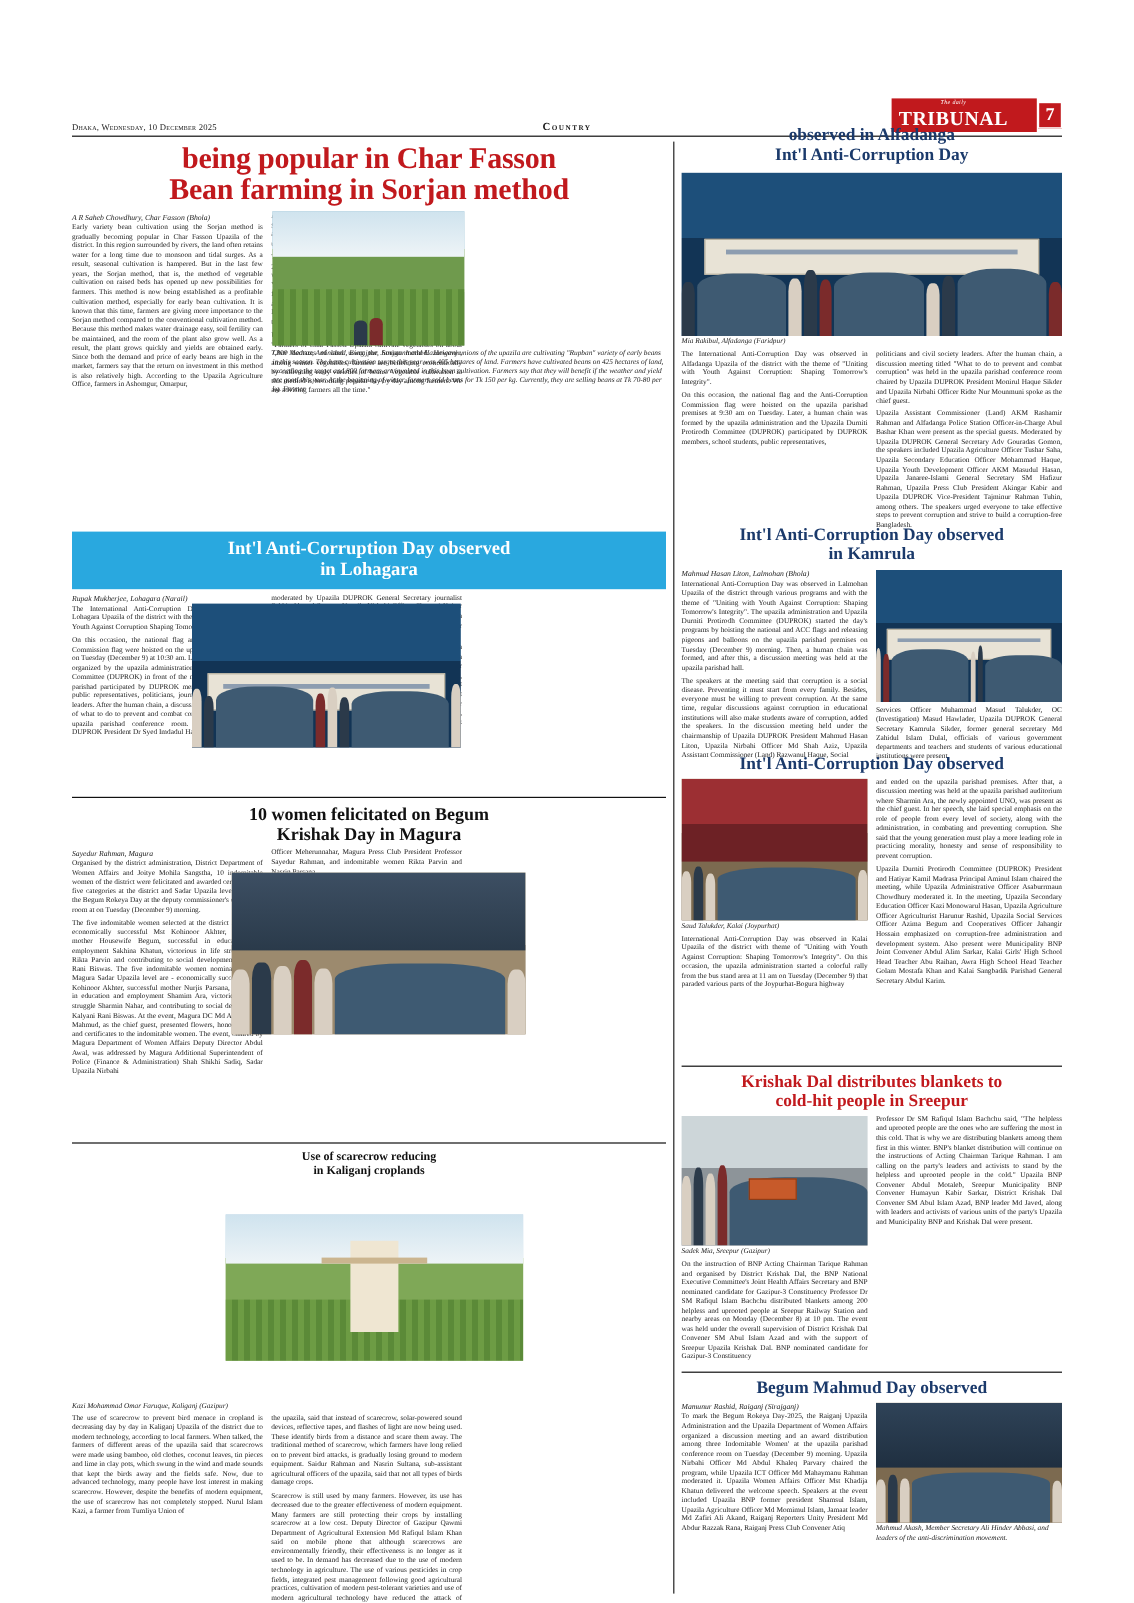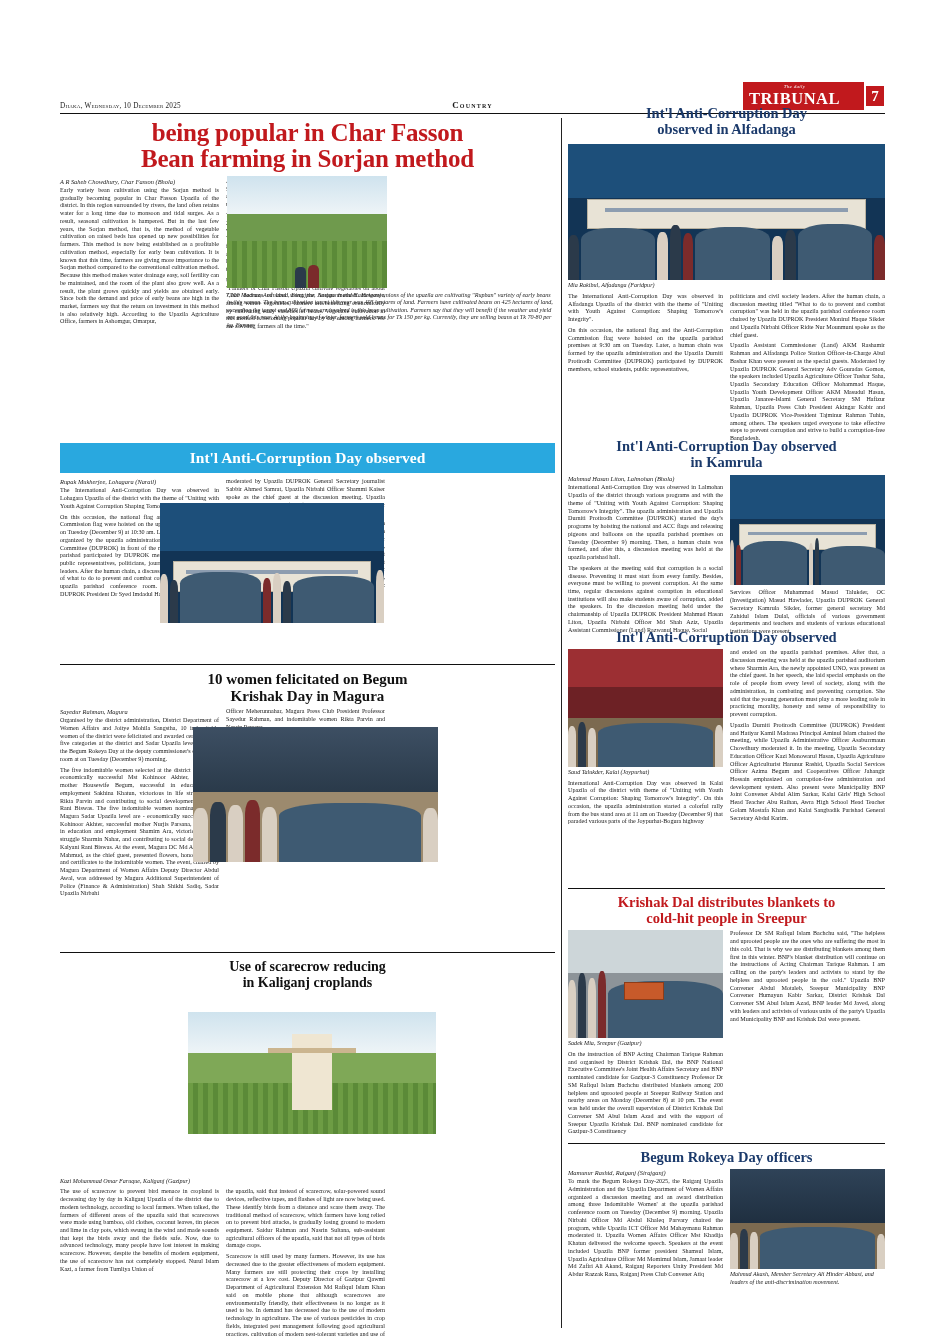--- a/index.html
+++ b/index.html
@@ -85,21 +85,21 @@
 
   
   #story6 { position:absolute; left:60px; top:664px; width:495px; }
   #story6 .hl { font-size:15px; color:#111; line-height:1.14; }
   .s6photo { width:238px; height:130px; margin-top:5px; }
   #story6 .cols { display:flex; gap:7px; margin-top:3px; }
   #story6 .c { width:159px; }
 
   
   #story7 { position:absolute; left:60px; top:952px; width:495px; }
-  #story7 .hl { font-size:14px; color:#111; line-height:1.14; }
+  #story7 .hl { font-size:10px; color:#111; line-height:1.14; }
   .s7photo { width:238px; height:120px; margin-top:5px; }
   #story7 .cols { display:flex; gap:7px; margin-top:3px; }
   #story7 .c { width:159px; }
 
   
   #story8 { position:absolute; left:568px; top:888px; width:317px; }
   #story8 .hl { font-size:14.5px; color:#c1191d; line-height:1.12; }
   .s8photo { width:155px; height:108px; }
   #story8 .cols { display:flex; gap:7px; margin-top:4px; }
   #story8 .c { width:155px; }
@@ -175,22 +175,22 @@
       <div class="figs" style="height:40%">
         <div class="fig" style="height:46%"></div>
         <div class="fig b" style="height:52%"></div>
       </div>
     </div>
     <div class="caption" style="position:absolute; left:167px; top:170px; width:328px;">Char Madraz, Aminabad, Eweajpur, Janaganh and Hazariganj unions of the upazila are cultivating "Rupban" variety of early beans in this season. The bean cultivation target this year was 405 hectares of land. Farmers have cultivated beans on 425 hectares of land, exceeding the target and 800 farmers are involved in this bean cultivation. Farmers say that they will benefit if the weather and yield are good this year. At the beginning of winter, farmers sold beans for Tk 150 per kg. Currently, they are selling beans at Tk 70-80 per kg. Farmer</div>
   </div>
 
   <div id="story2">
     <div class="hl">
+      <div>observed in Alfadanga</div>
       <div>Int'l Anti-Corruption Day</div>
-      <div>observed in Alfadanga</div>
     </div>
     <div class="photo s2photo ph-crowd">
       <div class="bannerstrip"></div>
       <div class="figs">
         <div class="fig" style="height:58%"></div>
         <div class="fig c" style="height:66%"></div>
         <div class="fig d" style="height:62%"></div>
         <div class="fig" style="height:70%"></div>
         <div class="fig b" style="height:60%"></div>
         <div class="fig c" style="height:68%"></div>
@@ -209,20 +209,21 @@
       <div class="c body-col">
         <p>politicians and civil society leaders. After the human chain, a discussion meeting titled "What to do to prevent and combat corruption" was held in the upazila parishad conference room chaired by Upazila DUPROK President Monirul Haque Sikder and Upazila Nirbahi Officer Ridte Nur Mounmuni spoke as the chief guest.</p>
         <p>Upazila Assistant Commissioner (Land) AKM Rashamir Rahman and Alfadanga Police Station Officer-in-Charge Abul Bashar Khan were present as the special guests. Moderated by Upazila DUPROK General Secretary Adv Gouradas Gomon, the speakers included Upazila Agriculture Officer Tushar Saha, Upazila Secondary Education Officer Mohammad Haque, Upazila Youth Development Officer AKM Masudul Hasan, Upazila Janaree-Islami General Secretary SM Hafizur Rahman, Upazila Press Club President Akingar Kabir and Upazila DUPROK Vice-President Tajminur Rahman Tuhin, among others. The speakers urged everyone to take effective steps to prevent corruption and strive to build a corruption-free Bangladesh.</p>
       </div>
     </div>
   </div>
 
   <div id="story3">
     <div class="banner">
       <div>Int'l Anti-Corruption Day observed</div>
+      <div>in Lohagara</div>
     </div>
     <div class="cols">
       <div class="c body-col">
         <div class="byline">Rupak Mukherjee, Lohagara (Narail)</div>
         <p>The International Anti-Corruption Day was observed in Lohagara Upazila of the district with the theme of "Uniting with Youth Against Corruption Shaping Tomorrow's Integrity".</p>
         <p>On this occasion, the national flag and the Anti-Corruption Commission flag were hoisted on the upazila parishad premises on Tuesday (December 9) at 10:30 am. Later, a human chain was organized by the upazila administration and Durniti Protirodh Committee (DUPROK) in front of the main gate of the upazila parishad participated by DUPROK members, school students, public representatives, politicians, journalists and civil society leaders. After the human chain, a discussion meeting on the topic of what to do to prevent and combat corruption was held at the upazila parishad conference room. Chaired by Upazila DUPROK President Dr Syed Imdadul Haque and</p>
       </div>
       <div class="c body-col">
         <p>moderated by Upazila DUPROK General Secretary journalist Sabbir Ahmed Samrat, Upazila Nirbahi Officer Shammi Kaiser spoke as the chief guest at the discussion meeting. Upazila Assistant Commissioner (Land) and Municipality Administrator Sadia Sultana spoke as the special guest.</p>
         <p>Among others, retired teacher Md Nazrul Islam, Laxmipasha Qawmi Madrasa Principal Mufti Minjul Haque, Joypur Alia Madrasa Principal Md Badrul Islam, Cooperatives Officer Abdur Rahman, journalist Kazi Imran and others spoke. At that time, the speakers called on everyone to take effective steps to prevent corruption and strive to build a corruption-free Bangladesh. At the end of the discussion meeting, Upazila DUPROK Member Sharmin Islam administered the anti-corruption oath. Later, prizes were distributed among the winners of the students' quiz competition.</p>
@@ -375,21 +376,21 @@
       </div>
       <div class="c body-col">
         <p>Professor Dr SM Rafiqul Islam Bachchu said, "The helpless and uprooted people are the ones who are suffering the most in this cold. That is why we are distributing blankets among them first in this winter. BNP's blanket distribution will continue on the instructions of Acting Chairman Tarique Rahman. I am calling on the party's leaders and activists to stand by the helpless and uprooted people in the cold." Upazila BNP Convener Abdul Motaleb, Sreepur Municipality BNP Convener Humayun Kabir Sarkar, District Krishak Dal Convener SM Abul Islam Azad, BNP leader Md Javed, along with leaders and activists of various units of the party's Upazila and Municipality BNP and Krishak Dal were present.</p>
       </div>
     </div>
   </div>
 
   <div id="story9">
     <div class="rule" style="margin-bottom:5px;"></div>
     <div class="hl">
-      <div>Begum Rokeya Day officers</div>
+      <div>Begum Mahmud Day observed</div>
     </div>
     <div class="cols">
       <div class="c body-col">
         <div class="byline">Mamunur Rashid, Raiganj (Sirajganj)</div>
         <p>To mark the Begum Rokeya Day-2025, the Raiganj Upazila Administration and the Upazila Department of Women Affairs organized a discussion meeting and an award distribution among three Indomitable Women' at the upazila parishad conference room on Tuesday (December 9) morning. Upazila Nirbahi Officer Md Abdul Khaleq Parvary chaired the program, while Upazila ICT Officer Md Mahaymanu Rahman moderated it. Upazila Women Affairs Officer Mst Khadija Khatun delivered the welcome speech. Speakers at the event included Upazila BNP former president Shamsul Islam, Upazila Agriculture Officer Md Momimul Islam, Jamaat leader Md Zafiri Ali Akand, Raiganj Reporters Unity President Md Abdur Razzak Rana, Raiganj Press Club Convener Atiq</p>
       </div>
       <div class="c body-col">
         <div class="photo ph-hall" style="width:155px; height:100px;">
           <div class="stagebg" style="bottom:46%; background:linear-gradient(#2f4358,#1f2f40)"></div>
           <div class="figs">

